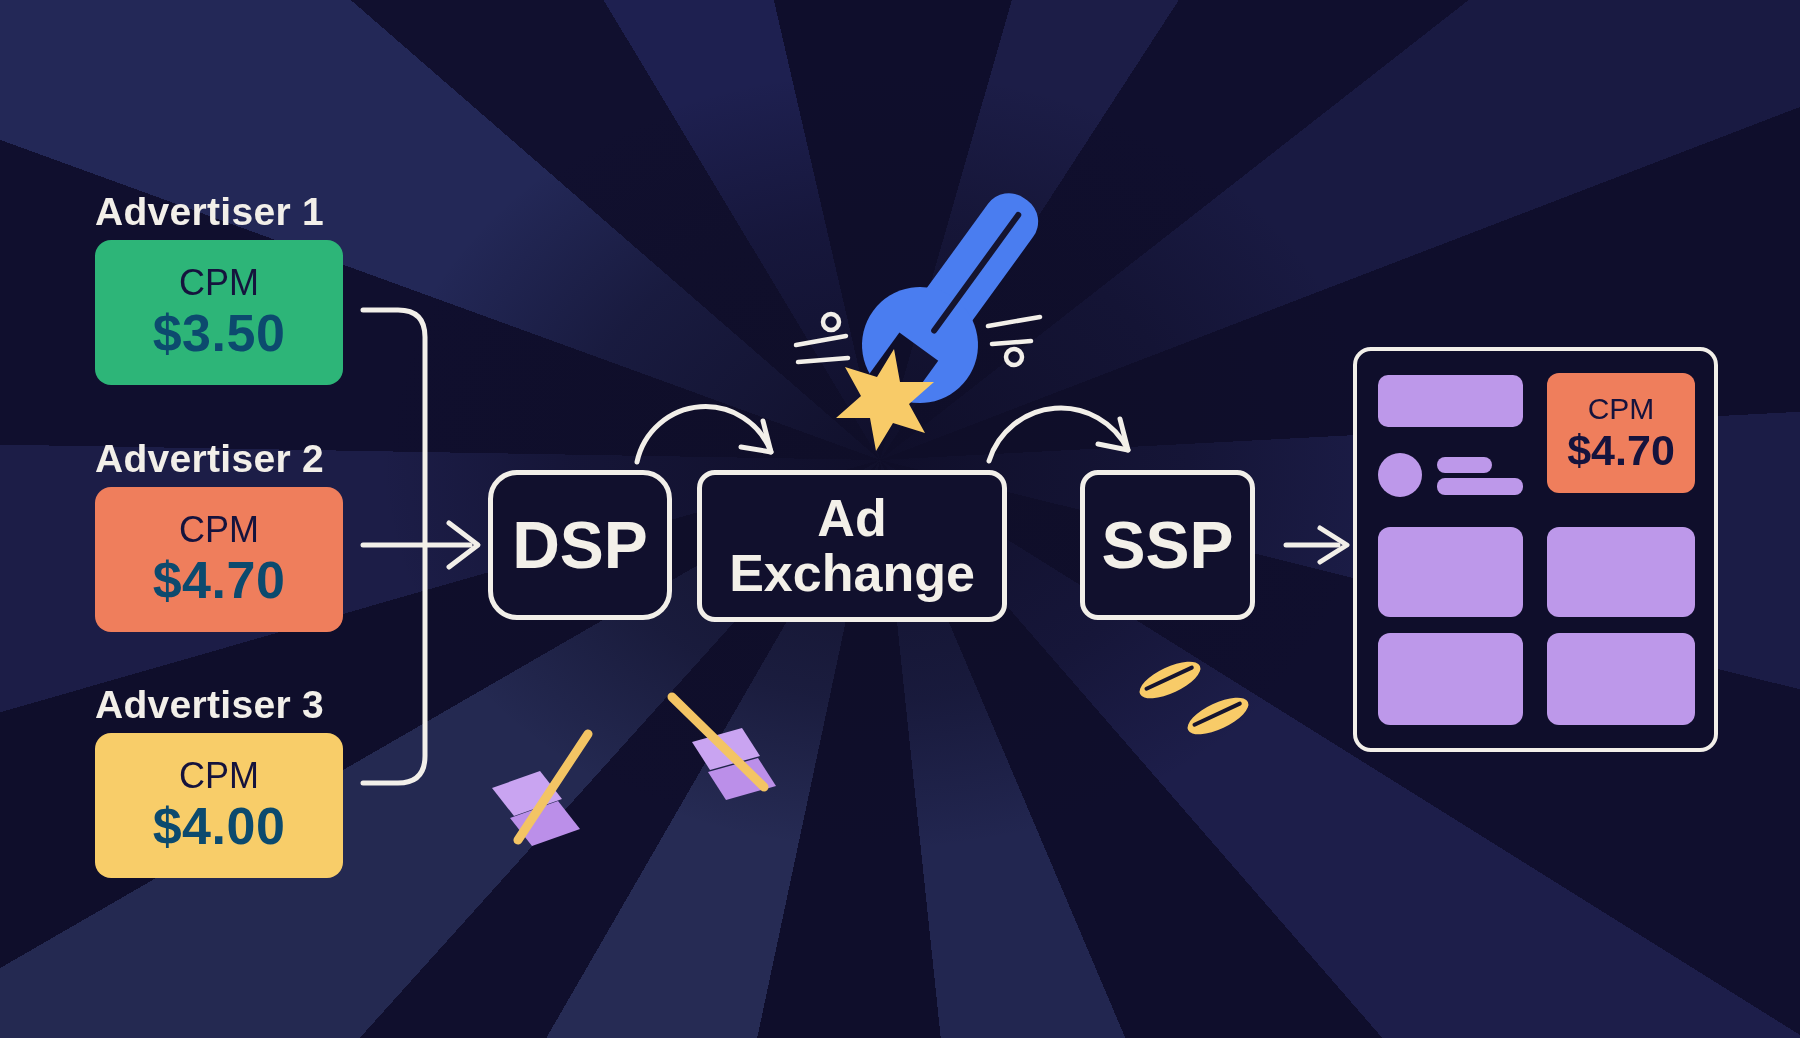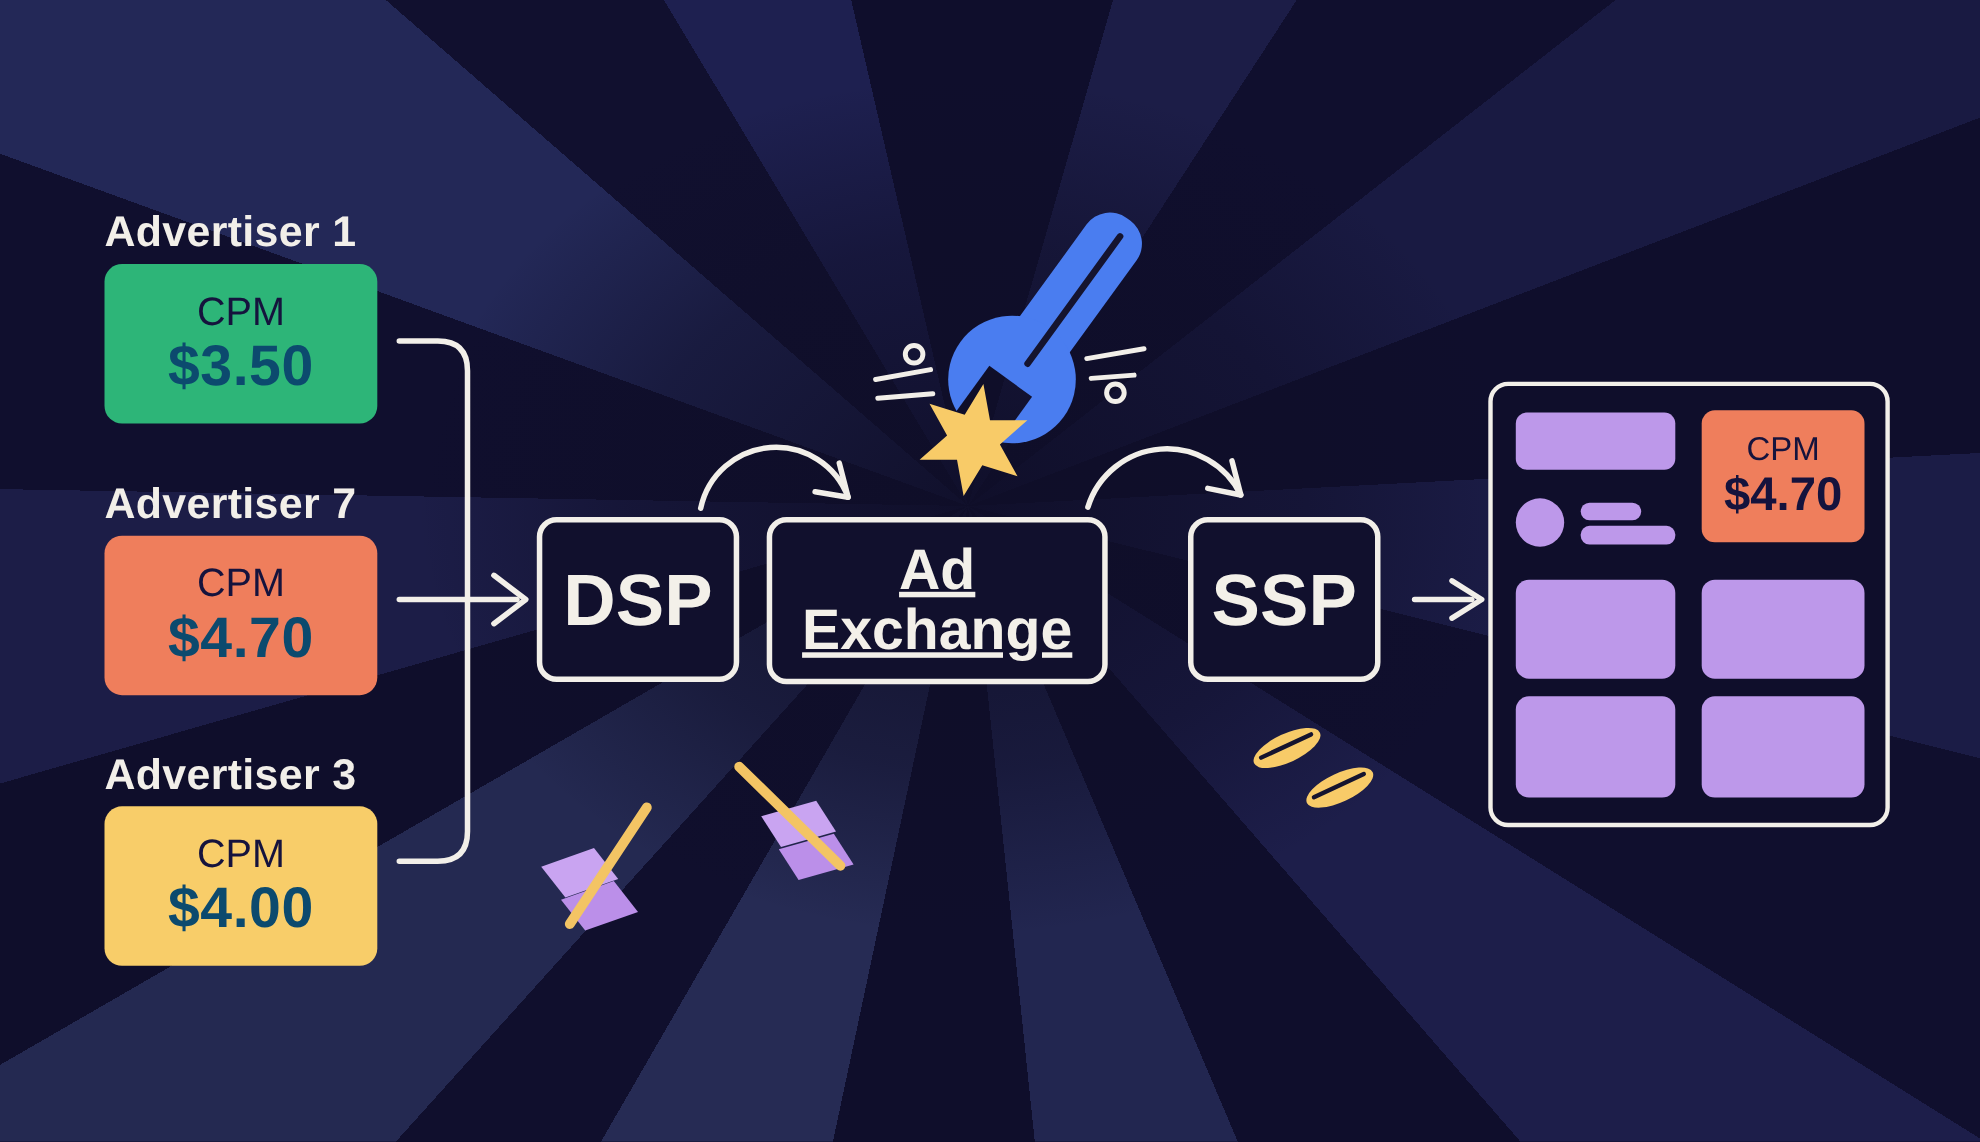--- a/index.html
+++ b/index.html
@@ -126,35 +126,35 @@
       </g>
     </g>
   </svg>
 
   <div class="abs adv-label" style="left:95px;top:190px;">Advertiser 1</div>
   <div class="abs adv-card c-green" style="left:95px;top:240px;">
     <div class="cpm">CPM</div>
     <div class="price">$3.50</div>
   </div>
 
-  <div class="abs adv-label" style="left:95px;top:437px;">Advertiser 7</div>
+  <div class="abs adv-label" style="left:95px;top:437px;">Advertiser 2</div>
   <div class="abs adv-card c-orange" style="left:95px;top:487px;">
     <div class="cpm">CPM</div>
     <div class="price">$4.70</div>
   </div>
 
   <div class="abs adv-label" style="left:95px;top:683px;">Advertiser 3</div>
   <div class="abs adv-card c-yellow" style="left:95px;top:733px;">
     <div class="cpm">CPM</div>
     <div class="price">$4.00</div>
   </div>
 
-  <div class="abs flowbox" style="left:488px;top:470px;width:184px;height:150px;font-size:66px;">DSP</div>
+  <div class="abs flowbox" style="left:488px;top:470px;width:184px;height:150px;font-size:66px;border-radius:29px;">DSP</div>
 
-  <div class="abs flowbox" style="left:697px;top:470px;width:310px;height:152px;font-size:52px;line-height:1.05;padding:0 12px;text-decoration:underline;">Ad Exchange</div>
+  <div class="abs flowbox" style="left:697px;top:470px;width:310px;height:152px;font-size:52px;line-height:1.05;padding:0 12px;">Ad Exchange</div>
 
   <div class="abs flowbox" style="left:1080px;top:470px;width:175px;height:150px;font-size:66px;">SSP</div>
 
 
 
   <div class="abs pub-panel" style="left:1353px;top:347px;">
     <div class="pb" style="left:21px;top:24px;width:145px;height:52px;border-radius:10px;"></div>
 
     <div class="bid-card" style="left:190px;top:22px;width:148px;height:120px;">
       <div class="bid-cpm">CPM</div>

